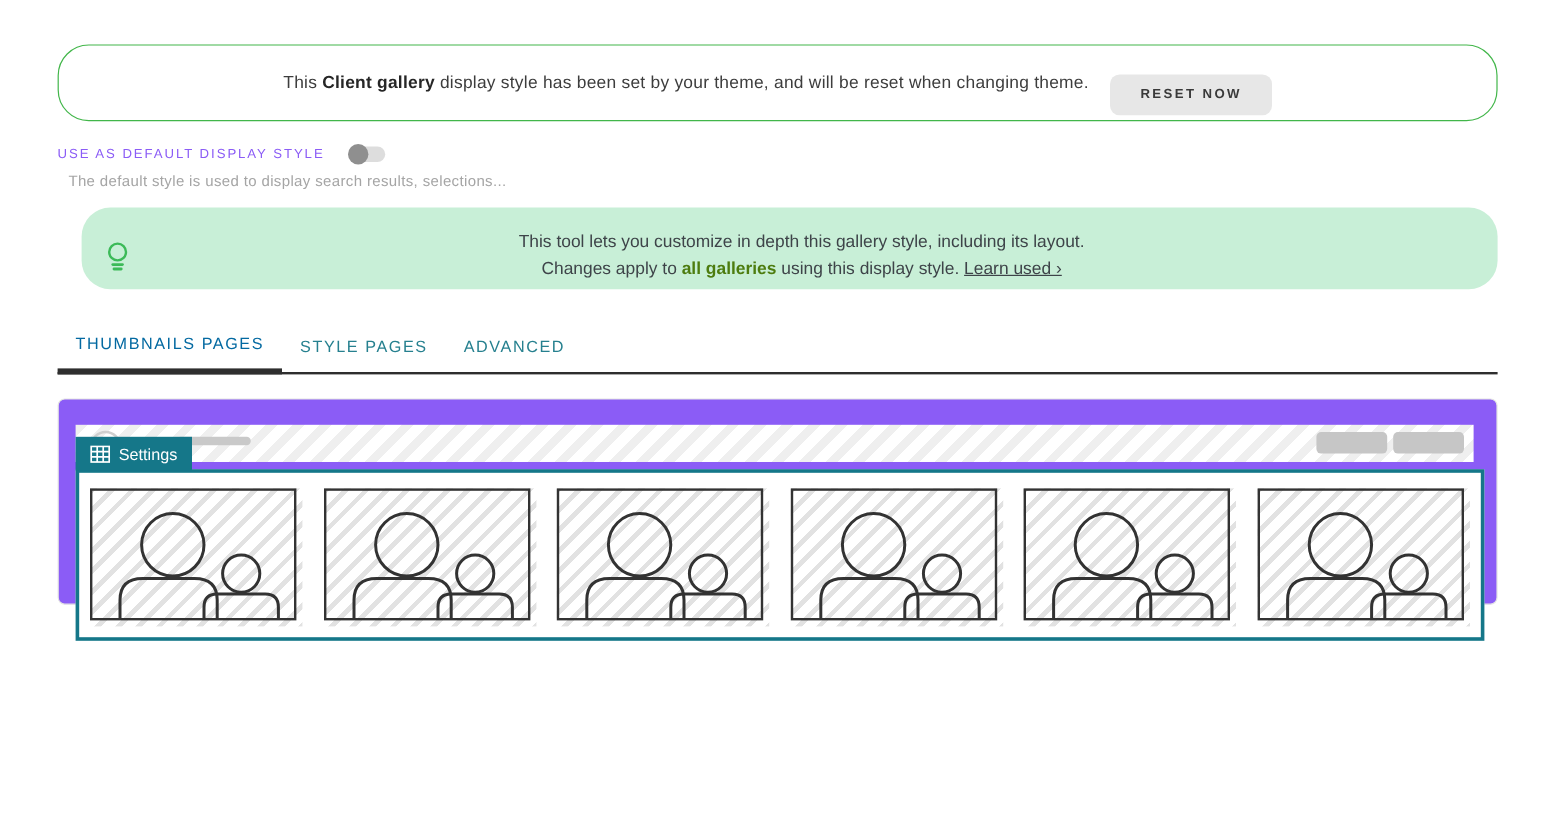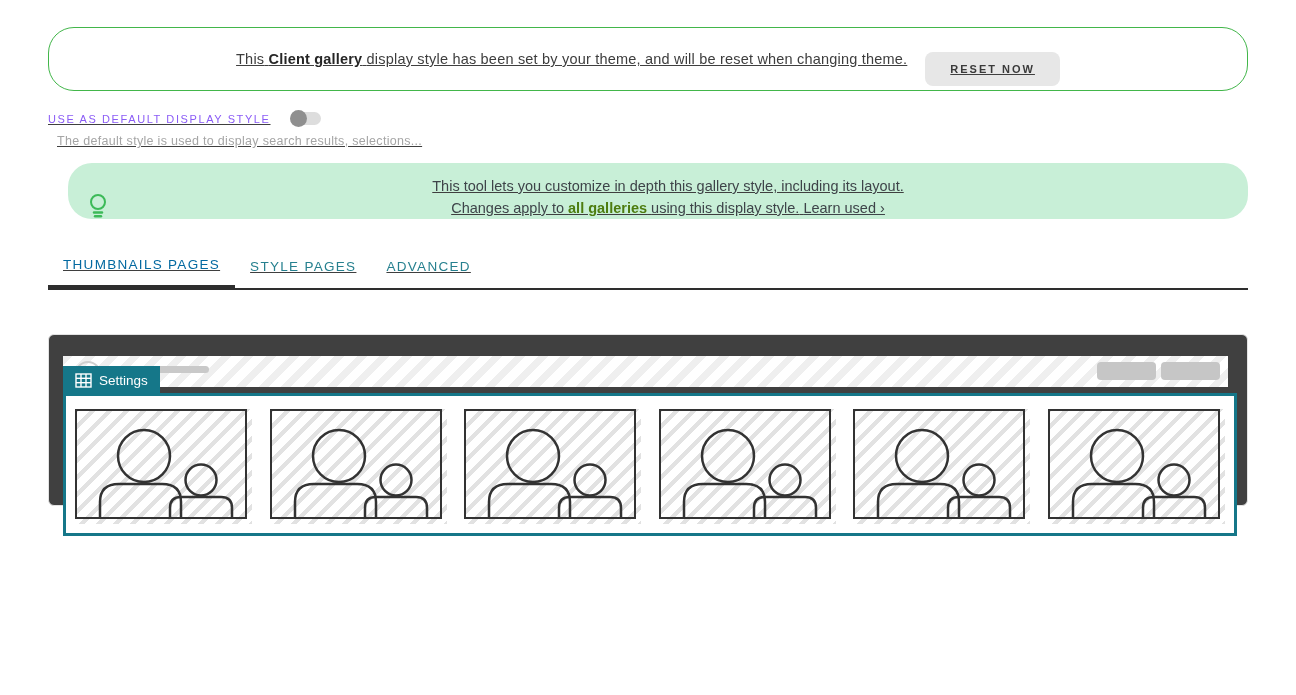--- a/index.html
+++ b/index.html
@@ -8,21 +8,21 @@
     --icon-green:#3cba58;
     --teal:#157789;
     --tab-teal:#26808f;
   }
   *{box-sizing:border-box;}
   html,body{margin:0;padding:0;}
   body{
     width:1296px;height:695px;overflow:hidden;background:#ffffff;
     font-family:"Liberation Sans",sans-serif;color:#3f3f3f;
   }
-  .page{width:1200px;margin:0 auto;padding-top:27px;text-decoration:underline;}
+  .page{width:1200px;margin:0 auto;padding-top:37px;}
 
   
   .banner{
     height:64px;border:1px solid var(--accent-green);border-radius:26px;
     display:flex;align-items:center;justify-content:center;gap:18px;
   }
   .banner-text{margin:0;font-size:14.5px;color:#3d3d3d;letter-spacing:.2px;}
   .banner-text strong{color:#262626;}
   .reset-btn{
     background:#e7e7e7;border:none;border-radius:8px;cursor:pointer;
@@ -38,41 +38,41 @@
     position:relative;display:inline-block;cursor:pointer;flex:0 0 auto;
   }
   .toggle .knob{
     position:absolute;left:-1px;top:-2px;width:17px;height:17px;
     border-radius:50%;background:#8f8f8f;
   }
   .default-desc{margin:9px 9px 0;font-size:12.5px;color:#a5a5a5;letter-spacing:.3px;}
 
   
   .info-box{
-    margin-top:15px;height:56px;background:var(--info-bg);border-radius:24px;
-    display:flex;align-items:flex-end;padding:0 20px;margin-left:20px;
+    margin-top:15px;height:68px;background:var(--info-bg);border-radius:24px;
+    display:flex;align-items:center;padding:0 20px;margin-left:20px;
   }
   .bulb{margin-top:13px;flex:0 0 auto;line-height:0;}
   .info-text{flex:1;text-align:center;padding-top:12px;font-size:14.5px;color:#3e4449;line-height:22px;}
   .info-text p{margin:0;}
   .info-text strong{color:#4d7c0f;}
   .learn-more{color:#3e4449;text-decoration:underline;cursor:pointer;}
 
   
   .tabs{margin-top:26px;display:flex;border-bottom:2px solid #2e2e2e;}
   .tab{
     background:none;border:none;cursor:pointer;font-family:inherit;
     padding:12px 15px 13px;font-size:13.5px;letter-spacing:1.3px;color:var(--tab-teal);
   }
   .tab.active{color:#0369a1;border-bottom:5px solid #2e2e2e;margin-bottom:-2px;}
 
   
   .preview-card{
-    margin-top:44px;position:relative;height:172px;
-    border:1px solid #e3e3e3;border-radius:6px;background:#404040;
+    margin-top:20px;position:relative;height:172px;
+    border:1px solid #e3e3e3;border-radius:6px;background:#8b5cf6;
   }
   .preview-header{
     position:absolute;left:14px;right:19px;top:21px;height:31px;
     background:repeating-linear-gradient(135deg,#efefef 0 7px,#ffffff 7px 16px);
   }
   .ph-circle{position:absolute;left:12px;top:5px;width:26px;height:26px;border-radius:50%;
     border:2px solid #cfcfcf;background:transparent;}
   .ph-bar{position:absolute;left:84px;top:10px;width:62px;height:7px;border-radius:4px;background:#c9c9c9;}
   .ph-btn{position:absolute;top:6px;width:59px;height:18px;border-radius:4px;background:#c6c6c6;}
   .ph-btn.b1{right:72px;}

